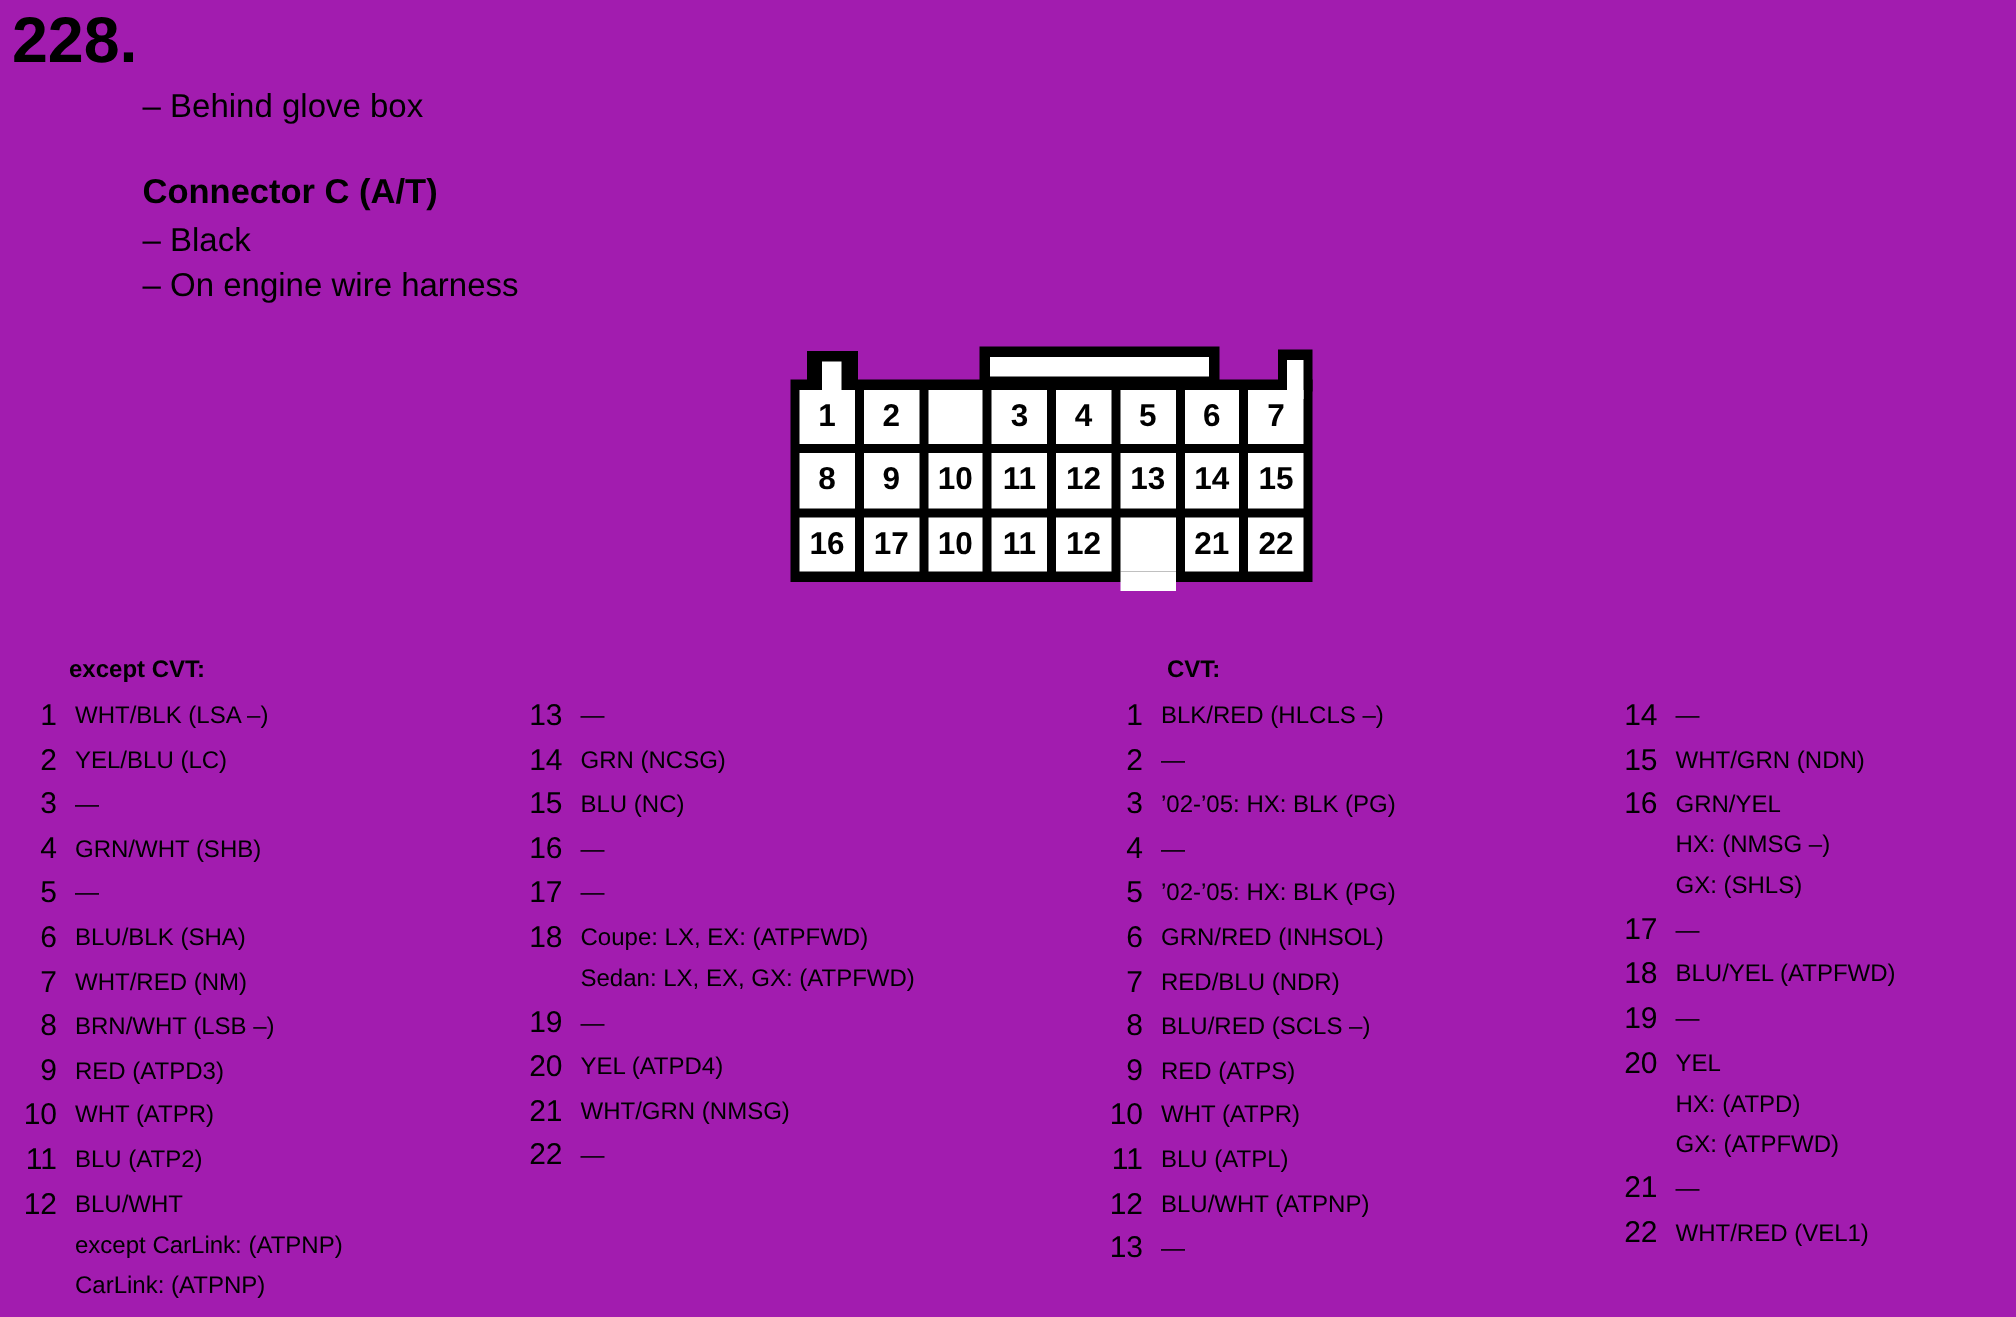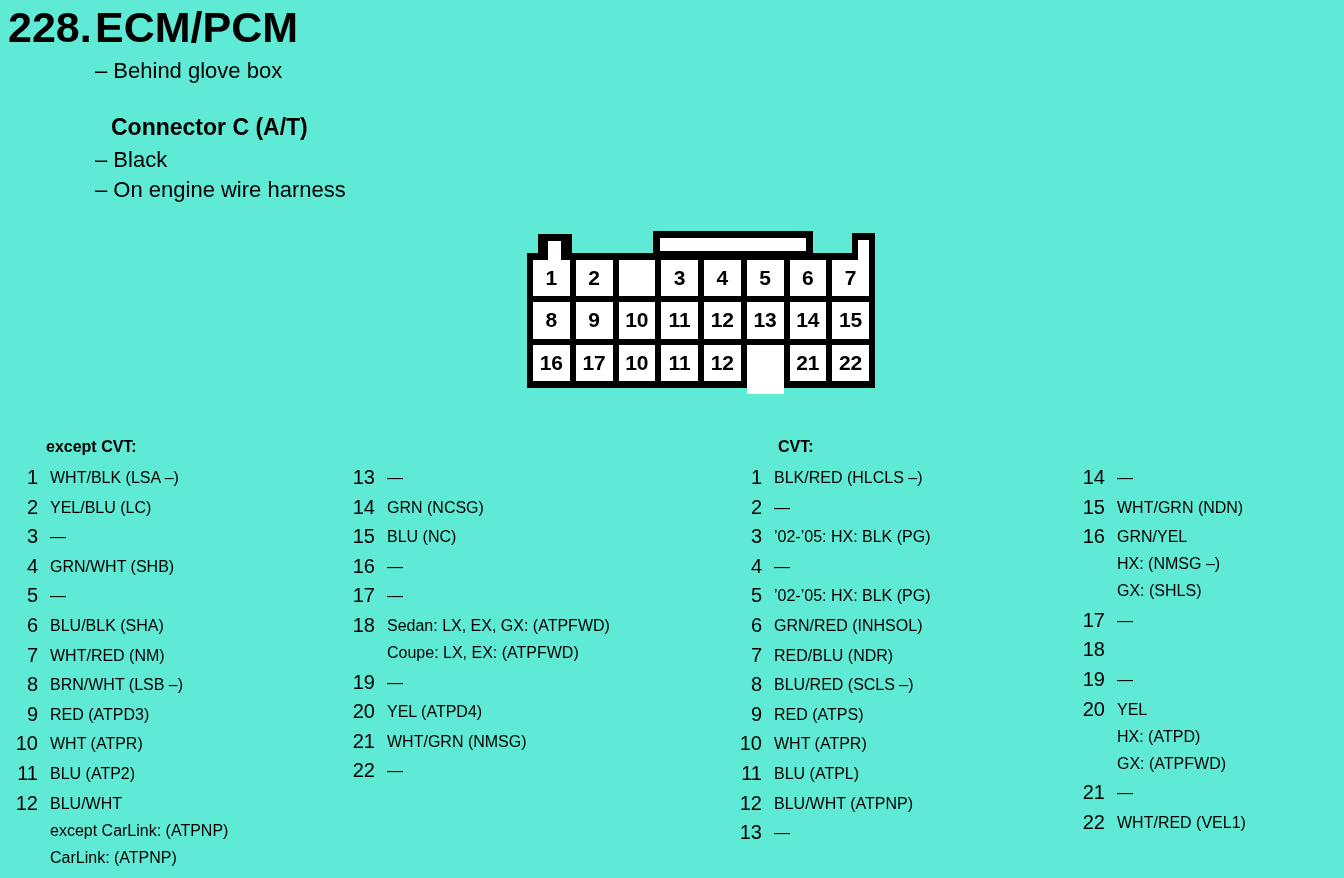--- a/index.html
+++ b/index.html
@@ -1,26 +1,26 @@
 <!DOCTYPE html>
 <html><head>
 <meta charset="utf-8">
 <style>
   html,body { margin:0; padding:0; background:#fff; }
   #page {
-    position:relative; width:1344px; height:878px; background:#5eead4;
+    position:relative; width:1344px; height:878px; background:#a21caf;
     font-family:"Liberation Sans", sans-serif; color:#000; overflow:hidden;
   }
   .abs { position:absolute; }
 
   
   .doc-num   { left:8px;  top:6px;  font-size:43px; font-weight:bold; line-height:1; }
   .doc-title { left:95px; top:6px;  font-size:43px; font-weight:bold; line-height:1; }
   .doc-loc   { left:95px; top:58px; font-size:22px; }
-  .conn-title{ left:95px; top:114px; font-size:23px; font-weight:bold;margin-left:16px; }
+  .conn-title{ left:95px; top:114px; font-size:23px; font-weight:bold; }
   .conn-note1{ left:95px; top:147px; font-size:22px; }
   .conn-note2{ left:95px; top:177px; font-size:22px; }
 
   
   .connector { left:527px; top:231px; width:348px; height:157px; }
   .connector-body {
     position:absolute; z-index:2; left:0; top:22px; width:348px; height:135px;
     background:#000; box-sizing:border-box; padding:7px 6px;
     display:grid; grid-template-columns:repeat(8,1fr); grid-template-rows:repeat(3,1fr);
     gap:6px;
@@ -57,21 +57,20 @@
   }
   .pin-lines { margin-left:12px; }
   .pin-line { font-size:16px; line-height:27px; white-space:nowrap; }
 </style>
 </head>
 <body>
 
 <div id="page">
 
   <div class="abs doc-num">228.</div>
-  <div class="abs doc-title">ECM/PCM</div>
   <div class="abs doc-loc">– Behind glove box</div>
 
   <div class="abs conn-title">Connector C (A/T)</div>
   <div class="abs conn-note1">– Black</div>
   <div class="abs conn-note2">– On engine wire harness</div>
 
   <div class="abs connector">
     <div class="tab tab-left"></div>
     <div class="tab tab-top"></div>
     <div class="tab tab-right"></div>
@@ -212,22 +211,22 @@
       </div>
       <div class="pin">
         <span class="pin-num">17</span>
         <div class="pin-lines">
           <div class="pin-line">—</div>
         </div>
       </div>
       <div class="pin">
         <span class="pin-num">18</span>
         <div class="pin-lines">
+          <div class="pin-line cont">Coupe: LX, EX: (ATPFWD)</div>
           <div class="pin-line cont">Sedan: LX, EX, GX: (ATPFWD)</div>
-          <div class="pin-line cont">Coupe: LX, EX: (ATPFWD)</div>
         </div>
       </div>
       <div class="pin">
         <span class="pin-num">19</span>
         <div class="pin-lines">
           <div class="pin-line">—</div>
         </div>
       </div>
       <div class="pin">
         <span class="pin-num">20</span>
@@ -350,20 +349,23 @@
         </div>
       </div>
       <div class="pin">
         <span class="pin-num">17</span>
         <div class="pin-lines">
           <div class="pin-line">—</div>
         </div>
       </div>
       <div class="pin">
         <span class="pin-num">18</span>
+        <div class="pin-lines">
+          <div class="pin-line">BLU/YEL (ATPFWD)</div>
+        </div>
       </div>
       <div class="pin">
         <span class="pin-num">19</span>
         <div class="pin-lines">
           <div class="pin-line">—</div>
         </div>
       </div>
       <div class="pin">
         <span class="pin-num">20</span>
         <div class="pin-lines">

